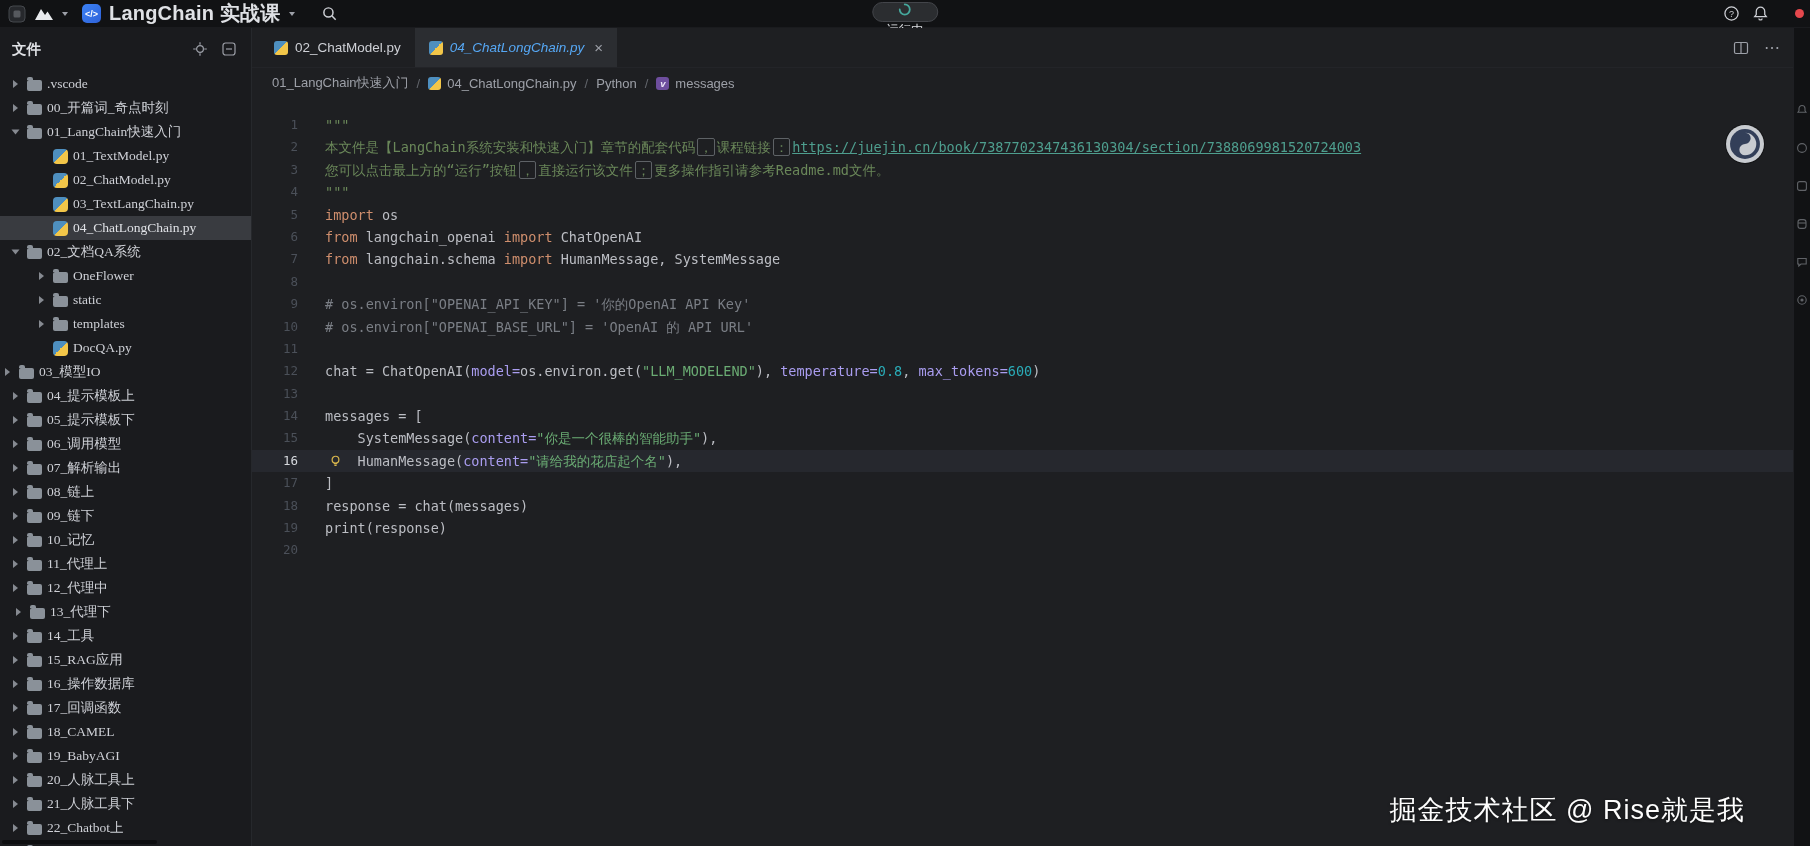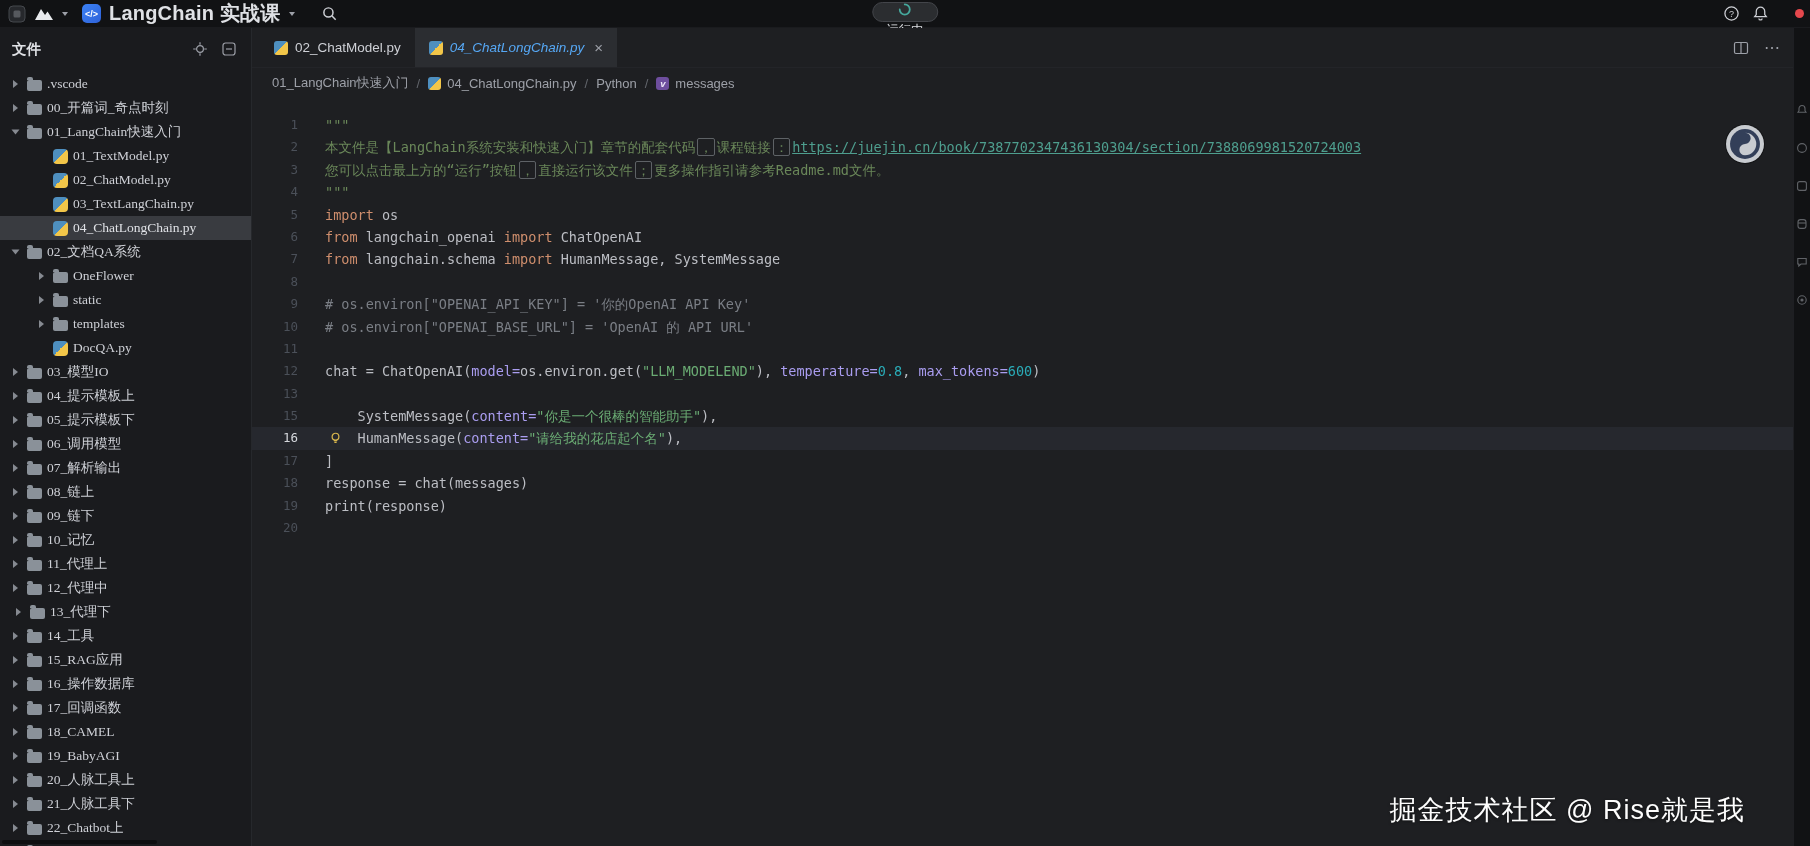--- a/index.html
+++ b/index.html
@@ -216,21 +216,21 @@
           <div class="tree-row" style="padding-left: 34px;">
     <span class="chev"></span>
     <span class="t-icon icon-folder"></span>
     <span class="t-label">templates</span>
   </div>
           <div class="tree-row" style="padding-left: 34px;">
     <span class="chev hidden"></span>
     <span class="t-icon icon-python"></span>
     <span class="t-label">DocQA.py</span>
   </div>
-          <div class="tree-row" style="padding-left: 8px;">
+          <div class="tree-row" style="">
     <span class="chev"></span>
     <span class="t-icon icon-folder"></span>
     <span class="t-label">03_模型IO</span>
   </div>
           <div class="tree-row" style="padding-left: 8px;">
     <span class="chev"></span>
     <span class="t-icon icon-folder"></span>
     <span class="t-label">04_提示模板上</span>
   </div>
           <div class="tree-row" style="padding-left: 8px;">
@@ -384,20 +384,21 @@
           <div class="code-line"><span class="gutter">4</span><span class="code-text"><span class="tk-doc">"""</span></span></div>
           <div class="code-line"><span class="gutter">5</span><span class="code-text"><span class="tk-kw">import</span><span class="tk-def"> os</span></span></div>
           <div class="code-line"><span class="gutter">6</span><span class="code-text"><span class="tk-kw">from</span><span class="tk-def"> langchain_openai </span><span class="tk-kw">import</span><span class="tk-def"> ChatOpenAI</span></span></div>
           <div class="code-line"><span class="gutter">7</span><span class="code-text"><span class="tk-kw">from</span><span class="tk-def"> langchain.schema </span><span class="tk-kw">import</span><span class="tk-def"> HumanMessage, SystemMessage</span></span></div>
           <div class="code-line"><span class="gutter">8</span><span class="code-text"></span></div>
           <div class="code-line"><span class="gutter">9</span><span class="code-text"><span class="tk-com"># os.environ["OPENAI_API_KEY"] = '你的OpenAI API Key'</span></span></div>
           <div class="code-line"><span class="gutter">10</span><span class="code-text"><span class="tk-com"># os.environ["OPENAI_BASE_URL"] = 'OpenAI 的 API URL'</span></span></div>
           <div class="code-line"><span class="gutter">11</span><span class="code-text"></span></div>
           <div class="code-line"><span class="gutter">12</span><span class="code-text"><span class="tk-def">chat = ChatOpenAI(</span><span class="tk-arg">model=</span><span class="tk-def">os.environ.get(</span><span class="tk-str">"LLM_MODELEND"</span><span class="tk-def">), </span><span class="tk-arg">temperature=</span><span class="tk-num">0.8</span><span class="tk-def">, </span><span class="tk-arg">max_tokens=</span><span class="tk-num">600</span><span class="tk-def">)</span></span></div>
           <div class="code-line"><span class="gutter">13</span><span class="code-text"></span></div>
+          <div class="code-line"><span class="gutter">14</span><span class="code-text"><span class="tk-def">messages = [</span></span></div>
           <div class="code-line"><span class="gutter">15</span><span class="code-text"><span class="tk-def">    SystemMessage(</span><span class="tk-arg">content=</span><span class="tk-str">"你是一个很棒的智能助手"</span><span class="tk-def">),</span></span></div>
           <div class="code-line current"><span class="gutter">16</span><span class="code-text"><span class="tk-def">    HumanMessage(</span><span class="tk-arg">content=</span><span class="tk-str">"请给我的花店起个名"</span><span class="tk-def">),</span></span><span class="bulb"><svg viewBox="0 0 16 16">
                 <circle cx="8" cy="6" r="3.6" fill="none" stroke="#D8B64C" stroke-width="1.3"></circle>
                 <path d="M6.3 10.2h3.4M6.8 12.2h2.4" stroke="#D8B64C" stroke-width="1.3" fill="none"></path>
               </svg></span></div>
           <div class="code-line"><span class="gutter">17</span><span class="code-text"><span class="tk-def">]</span></span></div>
           <div class="code-line"><span class="gutter">18</span><span class="code-text"><span class="tk-def">response = chat(messages)</span></span></div>
           <div class="code-line"><span class="gutter">19</span><span class="code-text"><span class="tk-def">print(response)</span></span></div>
           <div class="code-line"><span class="gutter">20</span><span class="code-text"></span></div>
         </div>

